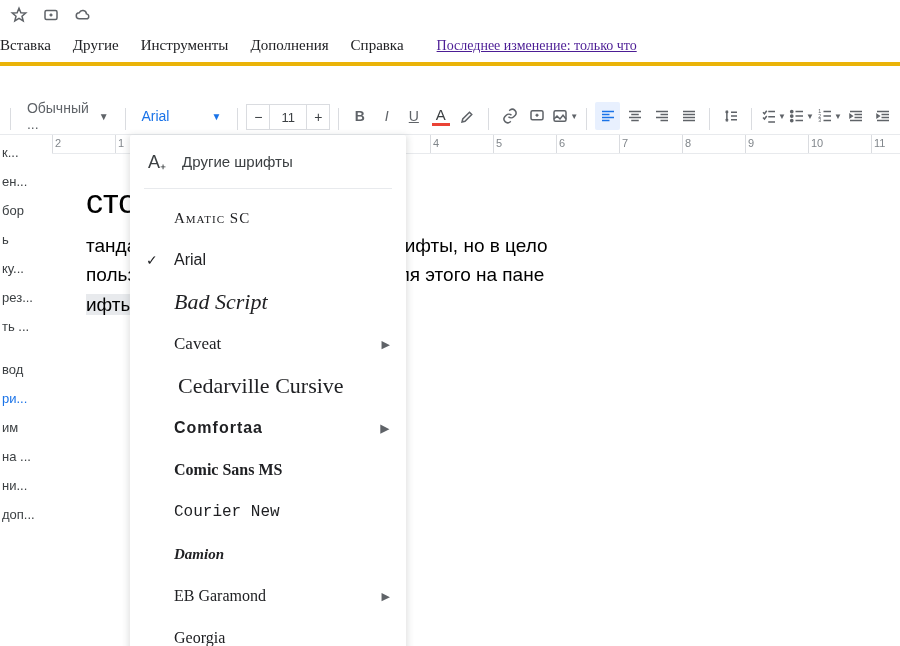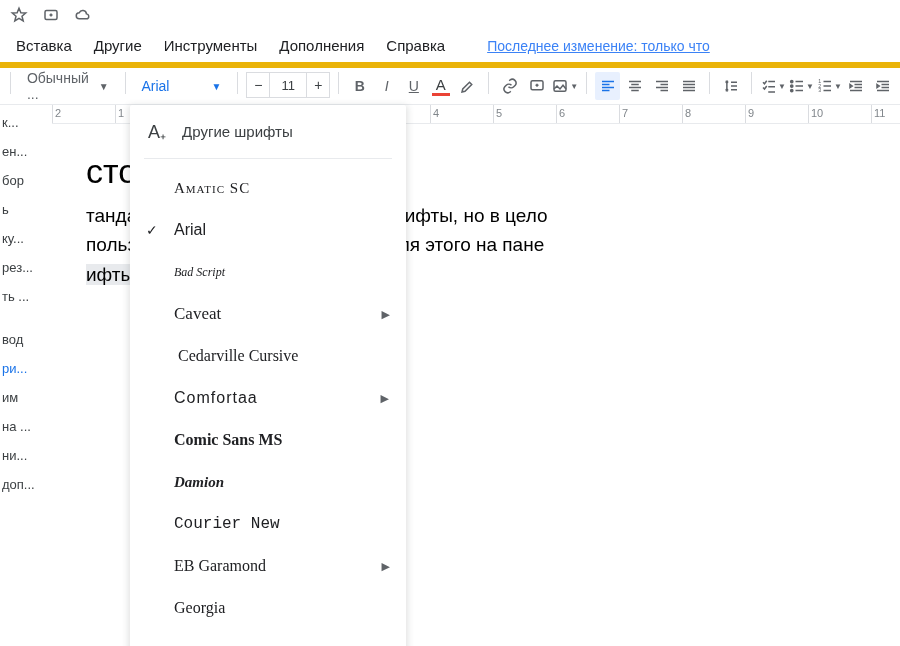--- a/index.html
+++ b/index.html
@@ -14,33 +14,35 @@
     display: flex;
     gap: 14px;
     padding: 6px 10px;
     align-items: center;
   }
   .top-icons svg { width: 18px; height: 18px; stroke: #5f6368; fill: none; }
   .menubar {
     display: flex;
     align-items: center;
     gap: 22px;
-    padding: 4px 8px 8px 16px;
+    padding: 4px 8px 8px 0;
     font-size: 15px;
     color: #202124;
-    border-bottom: 6px solid #eab308;
+    border-bottom: 4px solid #eab308;
+    font-family: Liberation Serif, serif;
   }
   .menubar .menu-item { cursor: pointer; }
-  .menubar .last-edit { color: #3b82f6; text-decoration: underline; font-size: 14px; margin-left: 20px;}
+  .menubar .last-edit { color: #4c1d95; text-decoration: underline; font-size: 14px; margin-left: 11px;}
   .toolbar {
     display: flex;
-    align-items: flex-start;
+    align-items: flex-end;
     gap: 2px;
     padding: 4px 4px;
     border-bottom: 1px solid #e8eaed;
+    margin-top: 32px;
   }
   .sep { width: 1px; height: 22px; background: #dadce0; margin: 0 6px; }
   .tb-btn {
     width: 28px; height: 28px;
     display: flex; align-items: center; justify-content: center;
     border-radius: 2px; cursor: pointer; color:#5f6368;
   }
   .tb-btn.active { background: #e8f0fe; color:#1a73e8; }
   .tb-drop { display:flex; align-items:center; gap:4px; padding:0 8px; height:28px; cursor:pointer; color:#5f6368;}
   .tb-drop.font { color:#1a73e8; min-width: 80px; justify-content: space-between; font-size:14px;}
@@ -289,42 +291,42 @@
     </div>
     <div class="divider"></div>
     <div class="scroll" id="font-list">
         <div class="font-item" style="font-family:'Times New Roman',serif;font-variant:small-caps;letter-spacing:1px;font-size:15px;">
           <span>Amatic SC</span>
         </div>
         <div class="font-item" style="font-family:Arial,sans-serif;">
           <span class="check">✓</span>
           <span>Arial</span>
         </div>
-        <div class="font-item" style="font-family:'Brush Script MT',cursive;font-style:italic;font-size:12px;">
+        <div class="font-item" style="font-family:'Brush Script MT',cursive;font-style:italic;font-size:22px;">
           <span>Bad Script</span>
         </div>
         <div class="font-item" style="font-family:'Segoe Script','Brush Script MT',cursive;font-size:17px;">
           <span>Caveat</span>
           <span class="arrow">▶</span>
         </div>
-        <div class="font-item" style="font-family:'Brush Script MT',cursive;font-size:16px;padding-left:48px;">
+        <div class="font-item" style="font-family:'Brush Script MT',cursive;font-size:22px;padding-left:48px;">
           <span>Cedarville Cursive</span>
         </div>
-        <div class="font-item" style="font-family:'Trebuchet MS',sans-serif;letter-spacing:1px;">
+        <div class="font-item" style="font-family:'Trebuchet MS',sans-serif;letter-spacing:1px;font-weight:bold;">
           <span>Comfortaa</span>
           <span class="arrow">▶</span>
         </div>
         <div class="font-item" style="font-family:'Comic Sans MS',cursive;font-weight:700;">
           <span>Comic Sans MS</span>
         </div>
+        <div class="font-item" style="font-family:'Courier New',monospace;">
+          <span>Courier New</span>
+        </div>
         <div class="font-item" style="font-family:'Brush Script MT',cursive;font-style:italic;font-weight:700;font-size:15px;">
           <span>Damion</span>
-        </div>
-        <div class="font-item" style="font-family:'Courier New',monospace;">
-          <span>Courier New</span>
         </div>
         <div class="font-item" style="font-family:Garamond,'Times New Roman',serif;gap:48px;">
           <span>EB Garamond</span>
           <span class="arrow">▶</span>
         </div>
         <div class="font-item" style="font-family:Georgia,serif;">
           <span>Georgia</span>
         </div>
       </div>
   </div>

